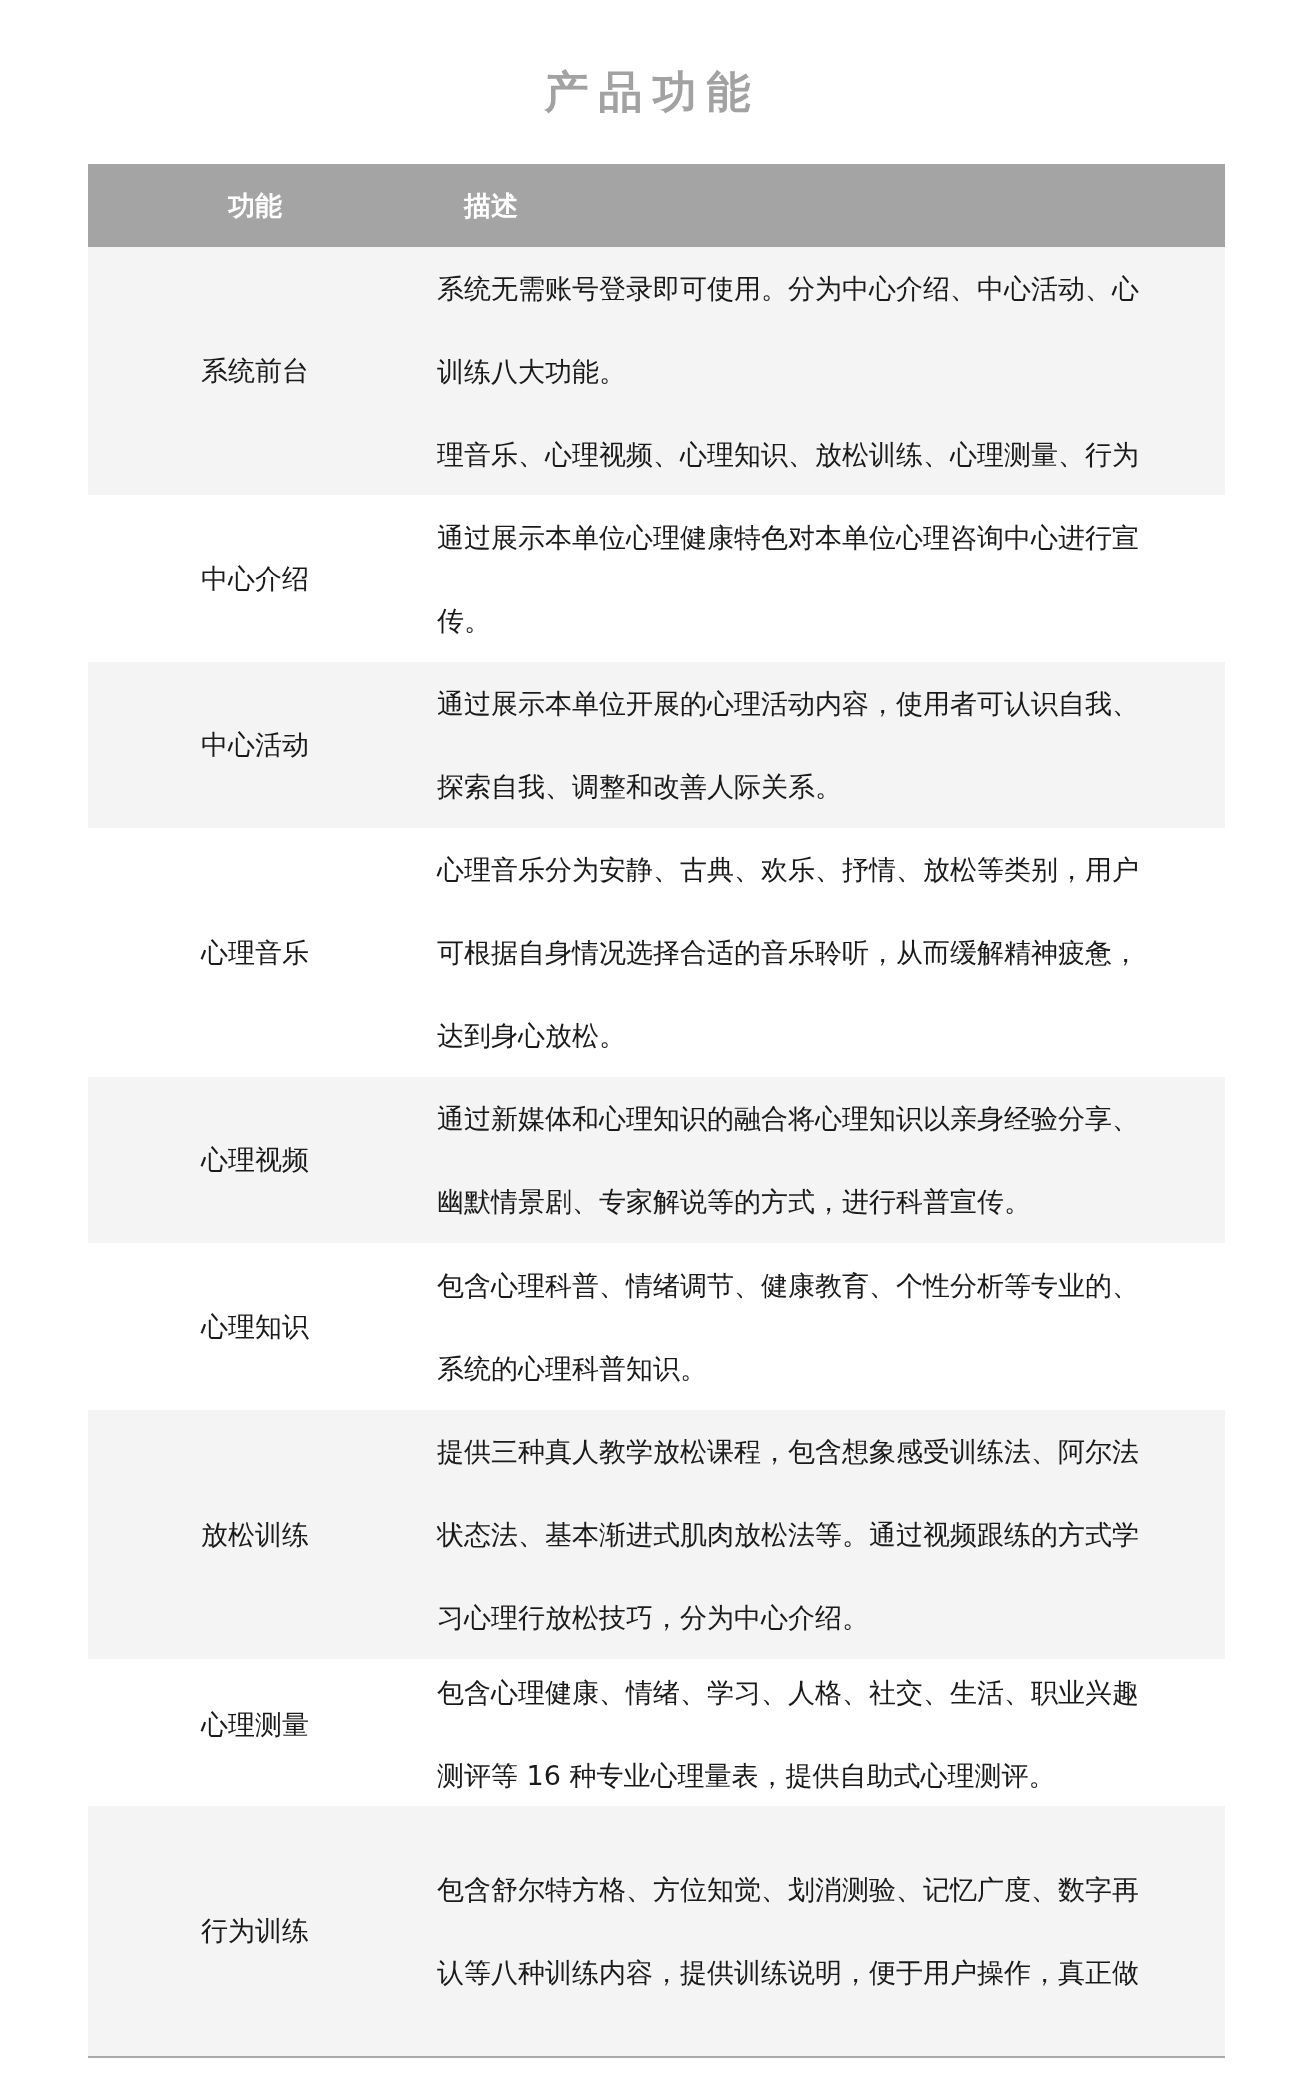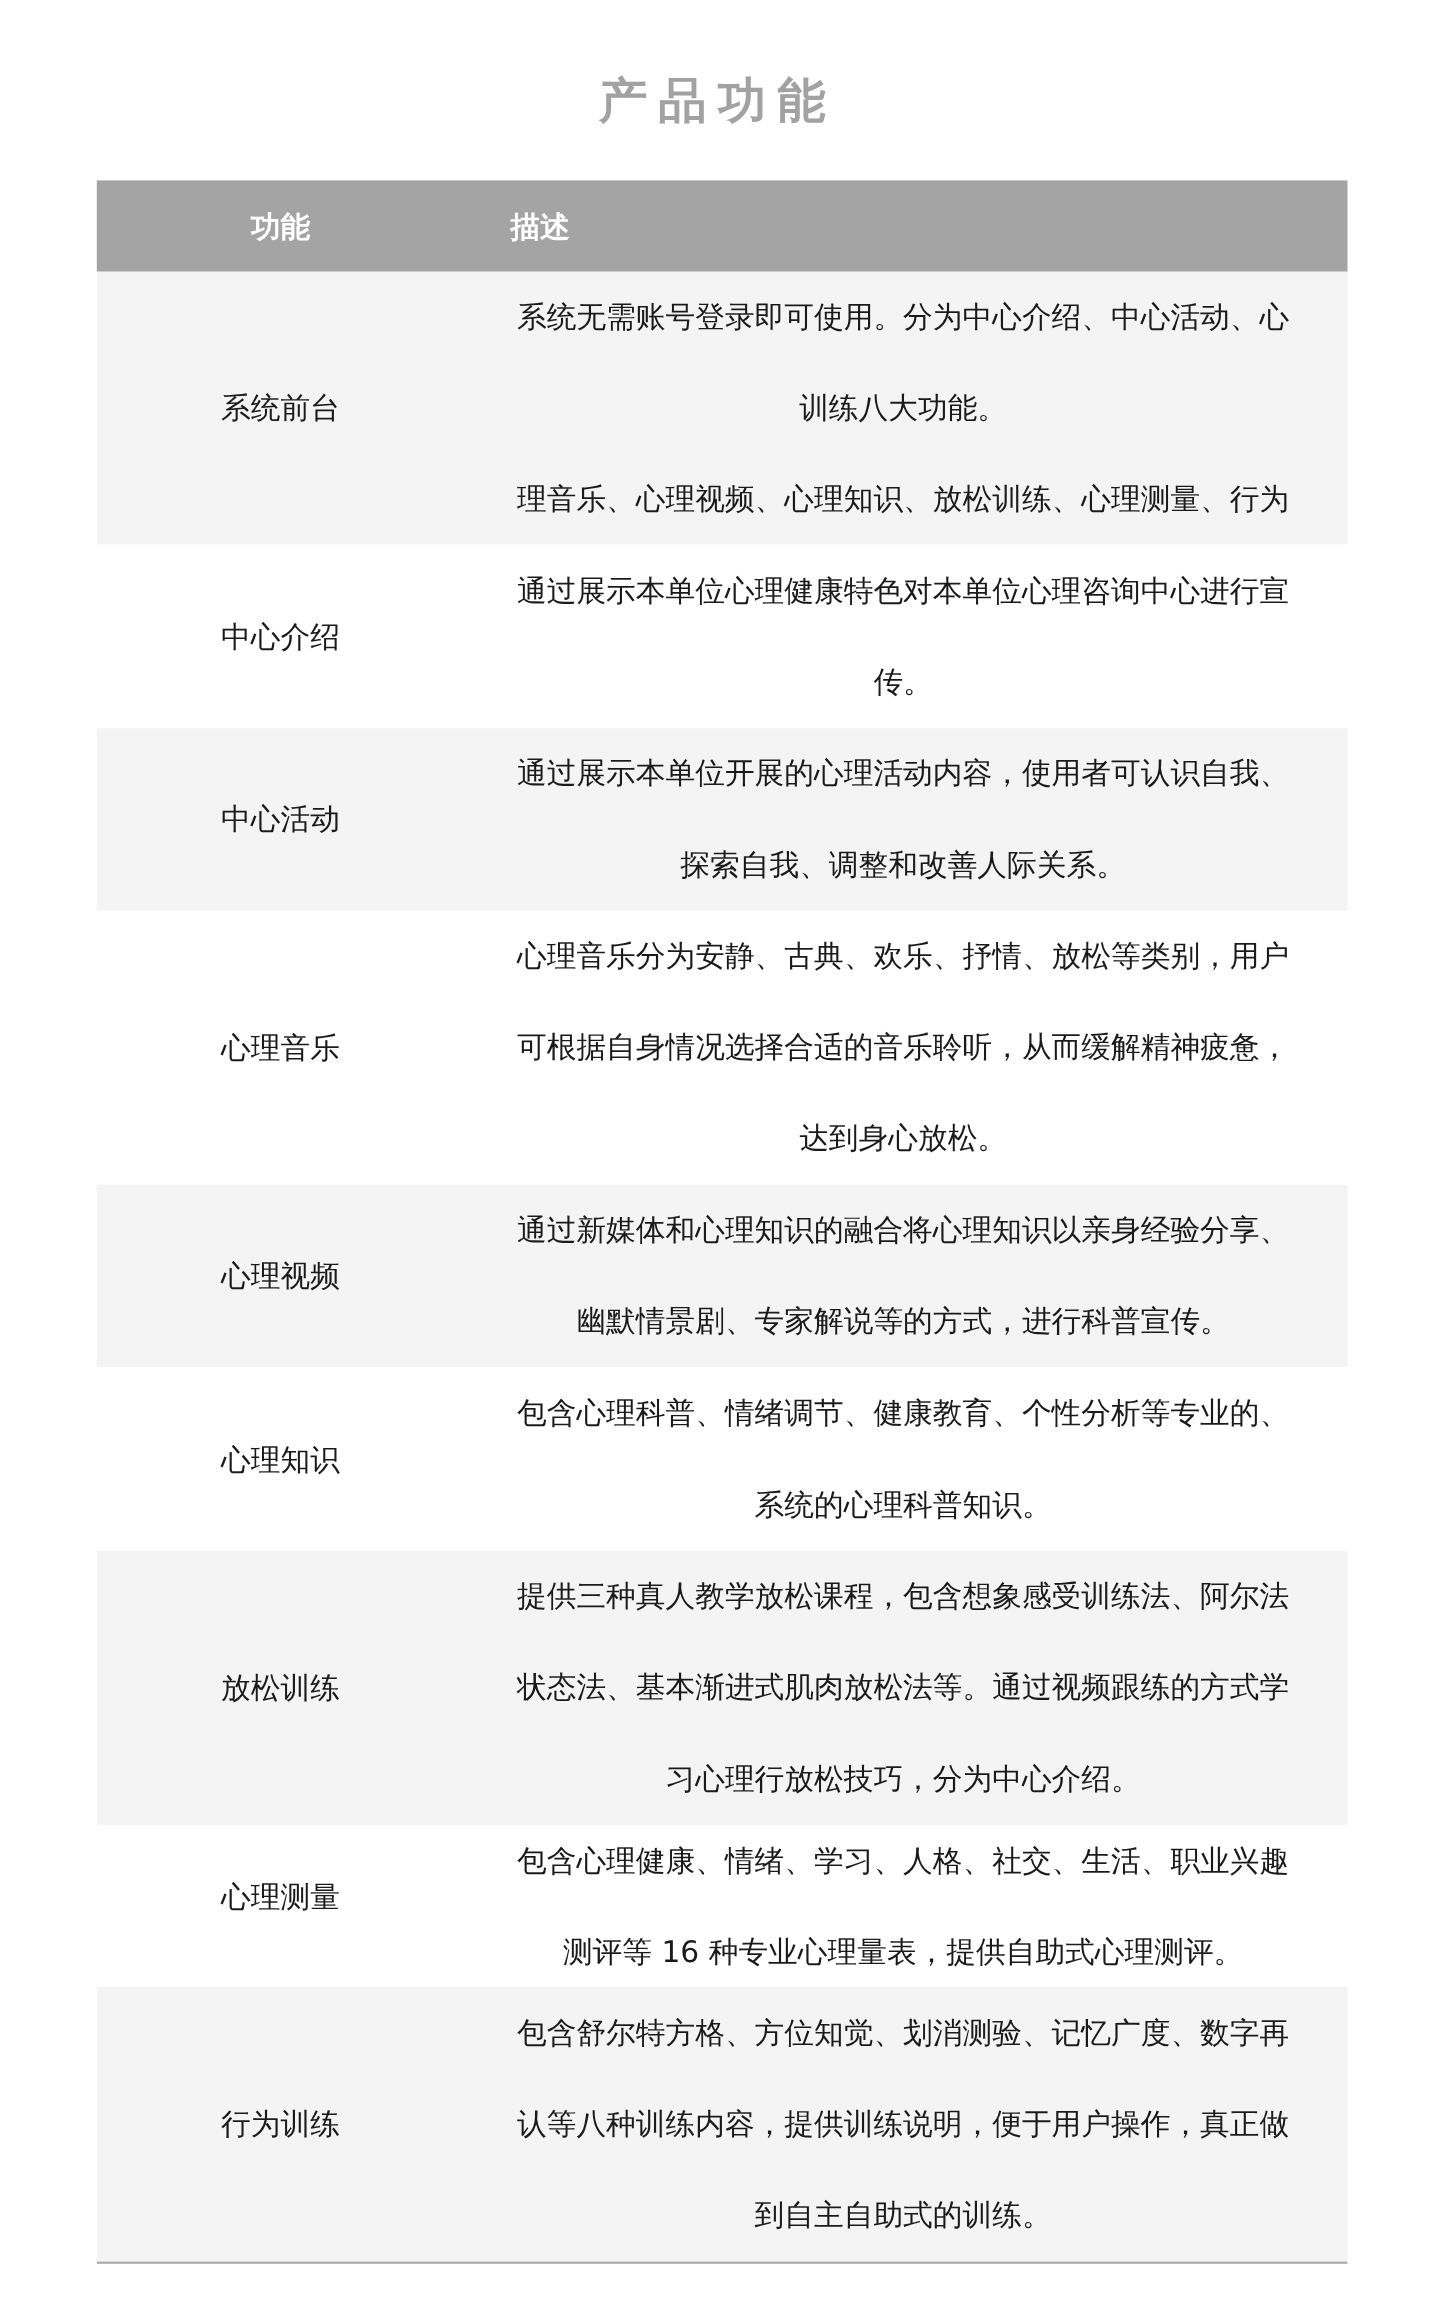--- a/index.html
+++ b/index.html
@@ -9,21 +9,21 @@
            font-family:"DejaVu Serif","Liberation Serif",serif; font-size:44px; font-weight:bold;
            letter-spacing:10px; color:#a2a2a2; line-height:80px; }
   .table { position:absolute; left:88px; top:164px; width:1137px; }
   .thead { display:flex; height:83px; background:#a4a4a4; color:#ffffff; font-weight:bold; font-size:27px; align-items:center;gap:42px; }
   .th-func { width:334px; text-align:center; }
   .th-desc { flex:1; padding-right:24px; }
   .row { display:flex; align-items:center; }
   .row.gray { background:#f4f4f4; }
   .row.white { background:#ffffff; }
   .cell-func { width:334px; text-align:center; font-size:27px; }
-  .cell-desc { flex:1; font-size:27px; line-height:83px; padding-left:15px; padding-right:20px; box-sizing:border-box;text-align:center; }
+  .cell-desc { flex:1; font-size:27px; line-height:83px; padding-left:15px; padding-right:20px; box-sizing:border-box; }
   .cell-desc span { display:block; white-space:nowrap; }
   .bottom-line { height:2px; background:#aaaaaa; }
 </style>
 </head>
 <body>
 
 <div class="title">产品功能</div>
 
 <div class="table">
   <div class="thead">
@@ -96,18 +96,17 @@
       <span>包含心理健康、情绪、学习、人格、社交、生活、职业兴趣</span>
       <span>测评等 16 种专业心理量表，提供自助式心理测评。</span>
     </div>
   </div>
 
   <div class="row gray" style="height:250px;">
     <div class="cell-func">行为训练</div>
     <div class="cell-desc">
       <span>包含舒尔特方格、方位知觉、划消测验、记忆广度、数字再</span>
       <span>认等八种训练内容，提供训练说明，便于用户操作，真正做</span>
-      <span>到自主自助式的训练。</span>
     </div>
   </div>
 
   <div class="bottom-line"></div>
 </div>
 
 </body></html>

